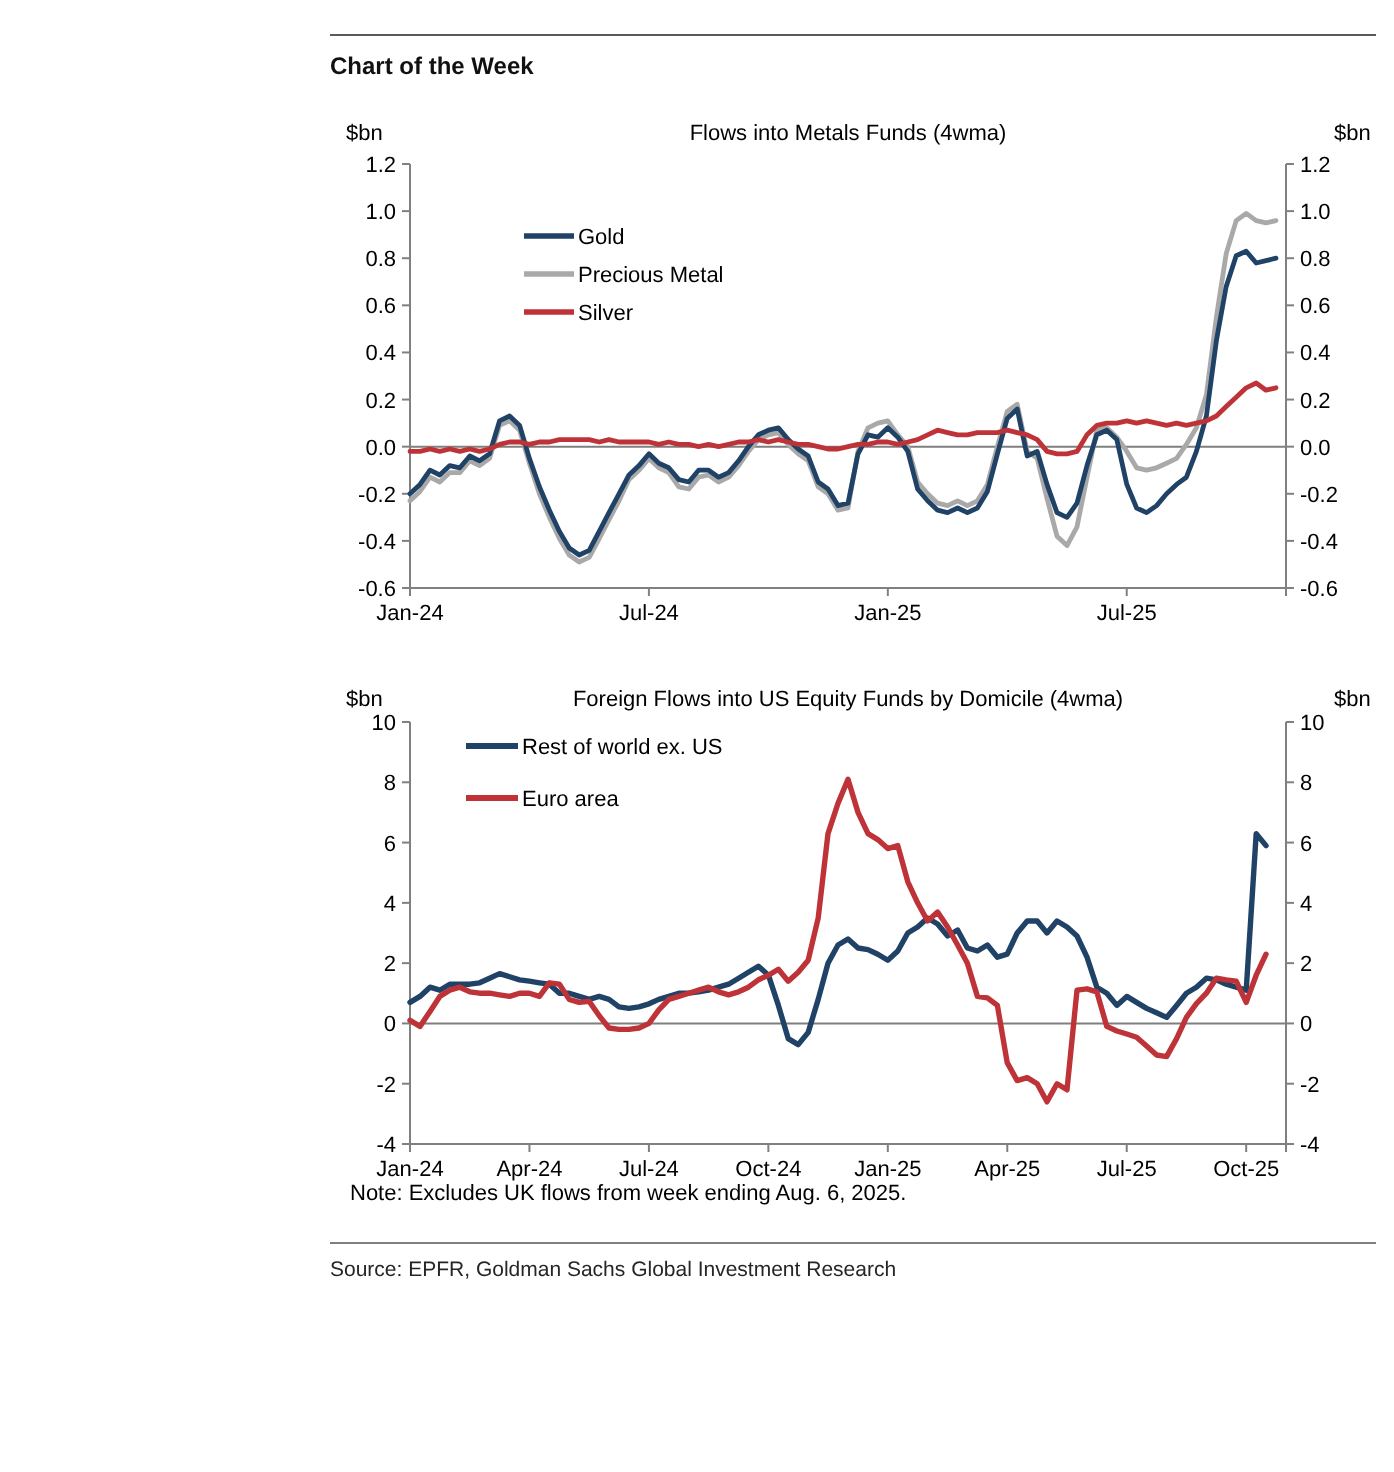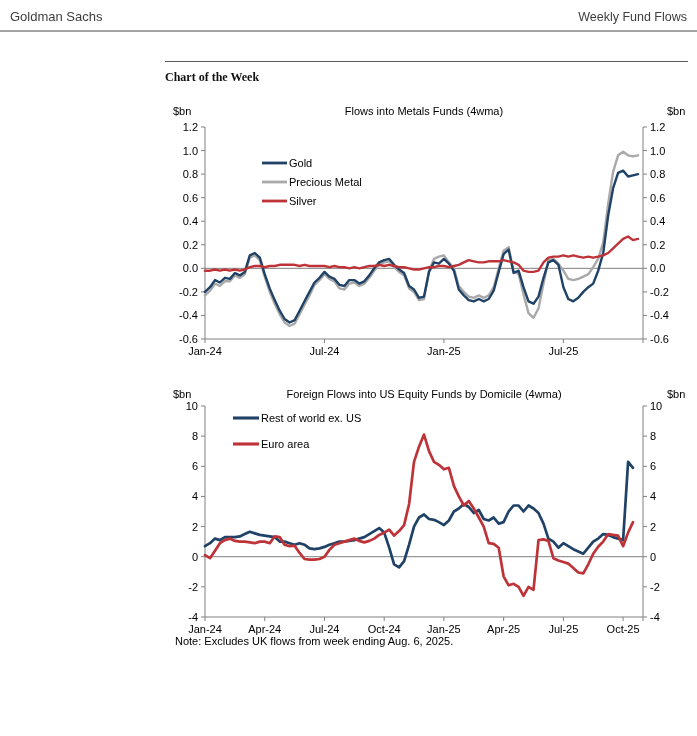--- a/index.html
+++ b/index.html
@@ -1,35 +1,31 @@
 <!DOCTYPE html>
 <html><head>
 <meta charset="utf-8">
 <style>
   html,body{margin:0;padding:0;background:#ffffff;}
   .page{width:697px;height:736px;background:#fff;font-family:"Liberation Sans",sans-serif;color:#000;overflow:hidden;}
   .hdr{display:flex;justify-content:space-between;align-items:flex-end;padding:9px 10px 6px 10px;border-bottom:2px solid #a3a3a3;}
   .hdr .brand{font-size:13px;color:#3d3d3d;}
   .hdr .rtitle{font-size:12.5px;color:#3d3d3d;}
   .content{margin-left:165px;margin-right:9px;}
-  .sect{margin-top:29px;border-top:1px solid #595959;padding-top:8px;font-size:12px;font-weight:bold;color:#111;font-family:Liberation Serif, serif;}
+  .sect{margin-top:17px;border-top:1px solid #595959;padding-top:8px;font-size:12px;font-weight:bold;color:#111;}
   .chart{display:block;margin-top:14px;}
   .chart2{display:block;margin-top:21px;}
   .src{margin-top:15px;border-top:1px solid #7f7f7f;border-bottom:1px solid #7f7f7f;padding:6px 0 8px 0;font-size:10.5px;color:#262626;}
   .src2{margin-top:12px;border-top:1px solid #7f7f7f;padding:7px 0 8px 0;font-size:10.5px;color:#262626;}
   svg text{font-family:"Liberation Sans",sans-serif;font-size:11px;fill:#000;}
 </style>
 </head>
 <body>
 
 <div class="page">
-  <div class="hdr">
-    <span class="brand">Goldman Sachs</span>
-    <span class="rtitle">Weekly Fund Flows</span>
-  </div>
 
   <div class="content">
     <div class="sect">Chart of the Week</div>
 
     <svg id="chart1" class="chart" viewBox="0 0 525 262" width="525" height="262">
         <text x="259" y="16" text-anchor="middle">Flows into Metals Funds (4wma)</text>
         <text x="8" y="16">$bn</text>
         <text x="502" y="16">$bn</text>
         <line x1="40" y1="169.33333333333334" x2="478" y2="169.33333333333334" stroke="#7f7f7f" stroke-width="1"></line>
         <line x1="40" y1="28" x2="40" y2="240" stroke="#808080" stroke-width="1"></line>
@@ -155,14 +151,15 @@
         <line x1="478" y1="235" x2="478" y2="239" stroke="#808080" stroke-width="1"></line>
         <polyline points="40.0,164.2 45.0,161.2 50.0,156.6 54.9,158.1 59.9,155.1 64.9,155.1 69.9,155.1 74.8,154.4 79.8,152.1 84.8,149.8 89.8,151.4 94.8,152.9 99.7,153.6 104.7,154.4 109.7,155.1 114.7,159.6 119.6,159.6 124.6,161.2 129.6,162.7 134.6,161.2 139.5,162.7 144.5,166.4 149.5,167.2 154.5,166.4 159.5,164.9 164.4,162.7 169.4,161.2 174.4,159.6 179.4,159.6 184.3,158.9 189.3,158.1 194.3,156.6 199.3,155.1 204.3,152.1 209.2,149.1 214.2,146.1 219.2,150.6 224.2,165.7 229.1,182.3 234.1,185.3 239.1,179.2 244.1,162.7 249.0,144.6 254.0,135.5 259.0,132.5 264.0,137.0 269.0,137.8 273.9,140.1 278.9,143.1 283.9,138.5 288.9,129.5 293.8,126.5 298.8,122.0 303.8,125.0 308.8,131.0 313.8,128.0 318.7,137.0 323.7,138.5 328.7,135.5 333.7,141.6 338.6,140.1 343.6,129.5 348.6,123.5 353.6,123.5 358.5,129.5 363.5,123.5 368.5,126.5 373.5,131.0 378.5,141.6 383.4,156.6 388.4,159.6 393.4,165.7 398.4,161.2 403.3,164.2 408.3,167.2 413.3,169.4 418.3,171.7 423.3,165.7 428.2,159.6 433.2,156.6 438.2,152.1 443.2,152.9 448.1,155.1 453.1,156.6 458.1,158.1 463.1,79.8 468.0,85.8" fill="none" stroke="#1f4266" stroke-width="2.7" stroke-linejoin="round" stroke-linecap="round"></polyline>
         <polyline points="40.0,173.2 45.0,176.2 50.0,168.7 54.9,161.2 59.9,158.1 64.9,156.6 69.9,158.9 74.8,159.6 79.8,159.6 84.8,160.4 89.8,161.2 94.8,159.6 99.7,159.6 104.7,161.2 109.7,154.4 114.7,155.1 119.6,162.7 124.6,164.2 129.6,163.7 134.6,170.9 139.5,177.0 144.5,177.7 149.5,177.7 154.5,177.0 159.5,174.7 164.4,167.9 169.4,162.7 174.4,161.2 179.4,159.6 184.3,158.1 189.3,156.6 194.3,158.9 199.3,160.4 204.3,158.9 209.2,156.6 214.2,152.9 219.2,150.6 224.2,147.6 229.1,153.6 234.1,149.1 239.1,143.1 244.1,122.0 249.0,79.8 254.0,64.7 259.0,52.6 264.0,69.2 269.0,79.8 273.9,82.8 278.9,87.3 283.9,85.8 288.9,103.9 293.8,114.4 298.8,123.5 303.8,119.0 308.8,126.5 313.8,135.5 318.7,144.6 323.7,161.2 328.7,161.9 333.7,165.7 338.6,194.3 343.6,203.3 348.6,201.8 353.6,204.9 358.5,213.9 363.5,204.9 368.5,207.9 373.5,158.1 378.5,157.4 383.4,158.9 388.4,176.2 393.4,178.5 398.4,180.0 403.3,181.6 408.3,186.0 413.3,190.5 418.3,191.3 423.3,182.3 428.2,171.7 433.2,164.8 438.2,159.6 443.2,152.1 448.1,152.9 453.1,153.6 458.1,164.2 463.1,150.6 468.0,140.1" fill="none" stroke="#be3338" stroke-width="2.7" stroke-linejoin="round" stroke-linecap="round"></polyline>
         <line x1="68" y1="36" x2="94" y2="36" stroke="#1f4266" stroke-width="3.1"></line>
         <text x="96" y="40">Rest of world ex. US</text>
         <line x1="68" y1="62" x2="94" y2="62" stroke="#be3338" stroke-width="3.1"></line>
         <text x="96" y="66">Euro area</text>
         <text x="10" y="263">Note: Excludes UK flows from week ending Aug. 6, 2025.</text>
       </svg>
 
+    <div class="src2">Source: EPFR, Goldman Sachs Global Investment Research</div>
   </div>
 </div>
 
 </body></html>

